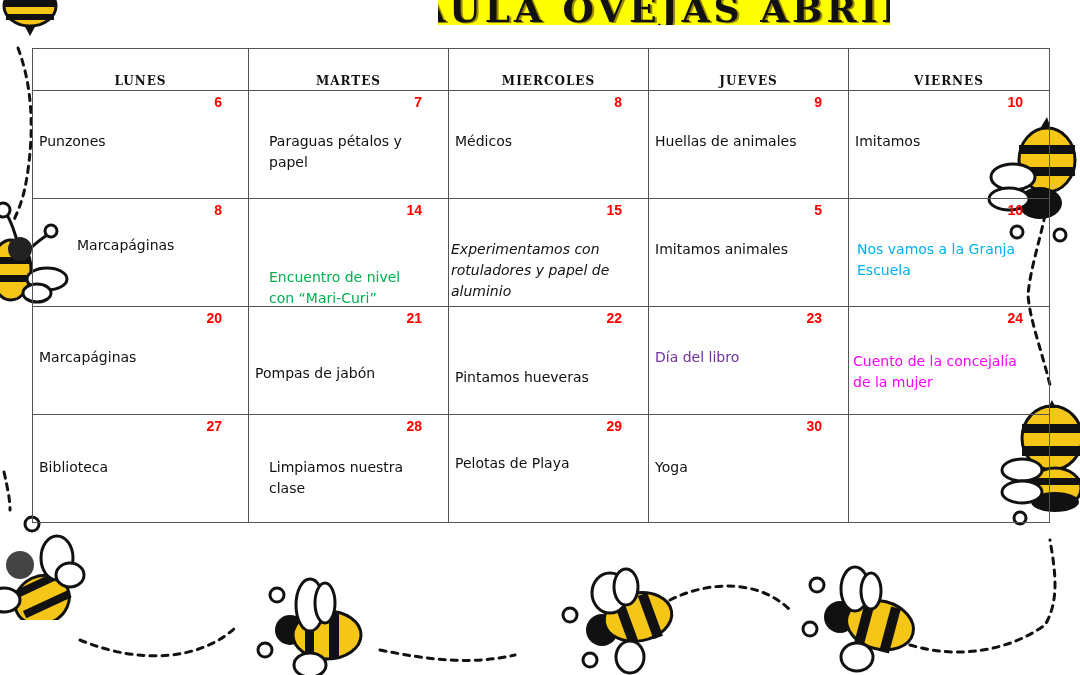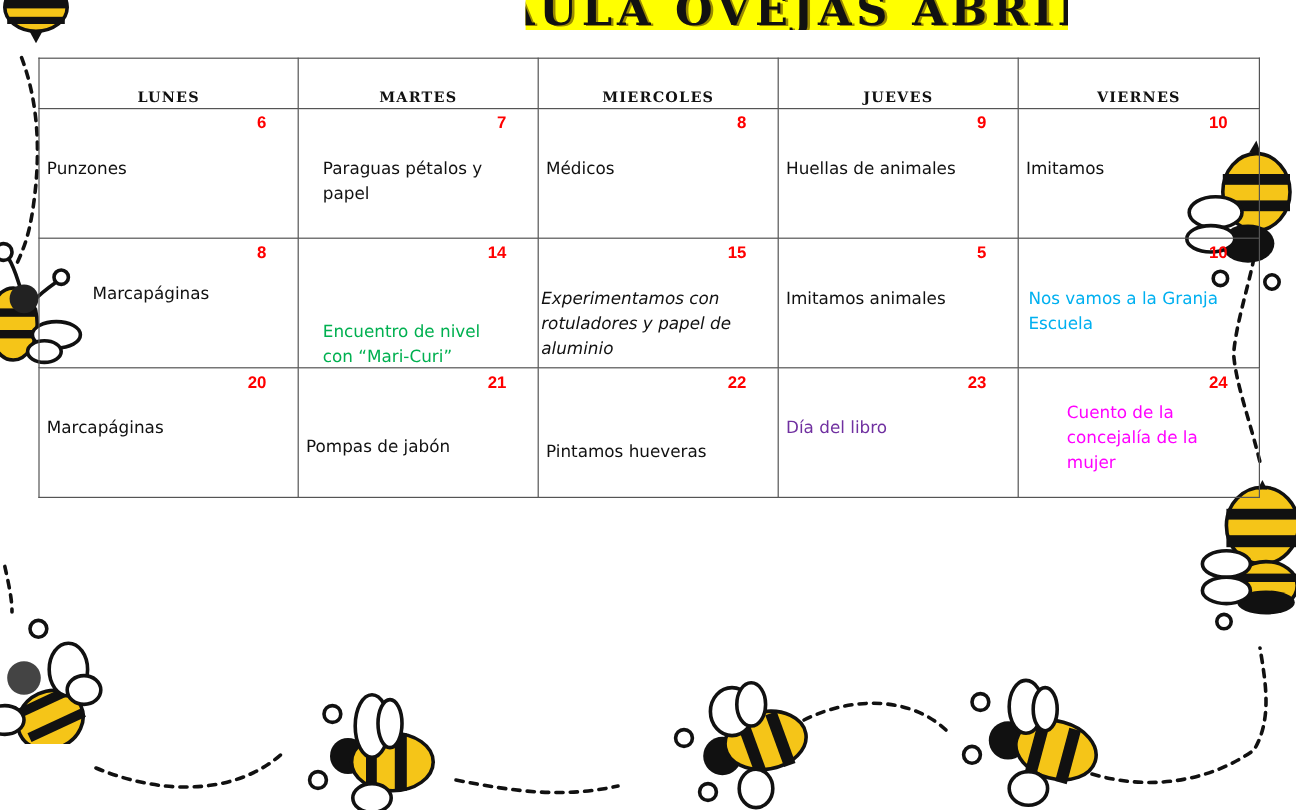--- a/index.html
+++ b/index.html
@@ -234,17 +234,39 @@
       <td>
           <span class="daynum">22</span>
           <div class="act" style="top:40px;margin-top:20px;">Pintamos hueveras</div>
         </td>
       <td>
           <span class="daynum">23</span>
           <div class="act c-purple" style="top:40px;">Día del libro</div>
         </td>
       <td>
           <span class="daynum">24</span>
-          <div class="act c-pink" style="top:27px;left:4px;right:20px;margin-left:36px;">Cuento de la concejalía de la mujer</div>
+          <div class="act c-pink" style="top:44px;left:4px;right:20px;">Cuento de la concejalía de la mujer</div>
+        </td>
+    </tr>
+    <tr>
+      <td>
+          <span class="daynum">27</span>
+          <div class="act" style="top:42px;">Biblioteca</div>
+        </td>
+      <td>
+          <span class="daynum">28</span>
+          <div class="act" style="top:42px;left:20px;right:20px;">Limpiamos nuestra clase</div>
+        </td>
+      <td>
+          <span class="daynum">29</span>
+          <div class="act" style="top:38px;">Pelotas de Playa</div>
+        </td>
+      <td>
+          <span class="daynum">30</span>
+          <div class="act" style="top:42px;">Yoga</div>
+        </td>
+      <td>
+          <span class="daynum"></span>
+          <div class="act"></div>
         </td>
     </tr>
   </tbody>
 </table>
 
 </body></html>

